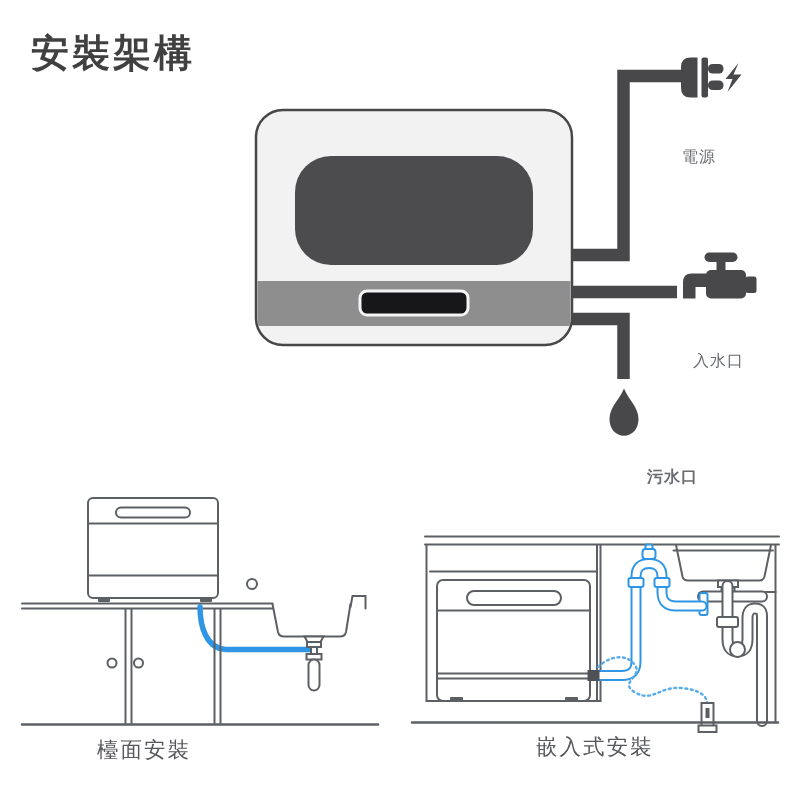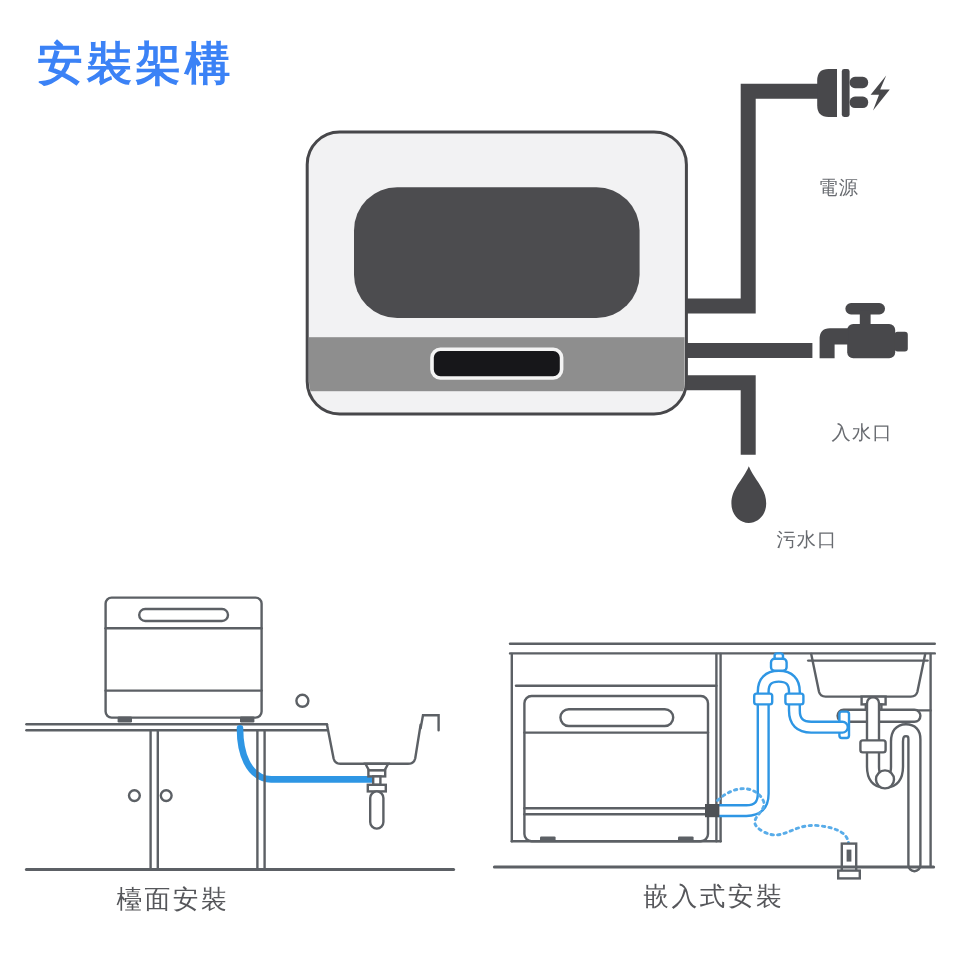--- a/index.html
+++ b/index.html
@@ -2,26 +2,26 @@
 <html><head>
 <meta charset="utf-8">
 <style>
   html,body{margin:0;padding:0;}
   body{
     width:800px;height:800px;background:#ffffff;position:relative;overflow:hidden;
     font-family:"Liberation Sans","DejaVu Sans",sans-serif;
   }
   .abs{position:absolute;}
   #page-title{
-    left:31px;top:28px;font-size:38px;font-weight:bold;color:#3b82f6;letter-spacing:3px;
+    left:31px;top:28px;font-size:38px;font-weight:bold;color:#404040;letter-spacing:3px;
   }
   .conn-label{font-size:16px;color:#686b70;letter-spacing:1px;white-space:nowrap;margin-top:43px;}
   #label-power{left:682px;top:104px;}
   #label-inlet{left:693px;top:308px;font-family:Liberation Serif, serif;}
-  #label-drain{left:647px;top:397px;}
+  #label-drain{left:647px;top:424px;font-weight:bold;}
   .caption{font-size:21.5px;color:#56575b;letter-spacing:2px;white-space:nowrap;}
   #caption-countertop{left:97px;top:735px;text-align:right;}
   #caption-builtin{left:536px;top:732px;}
   svg{display:block;}
 </style>
 </head>
 <body>
 
 <div id="page-title" class="abs">安裝架構</div>
 

